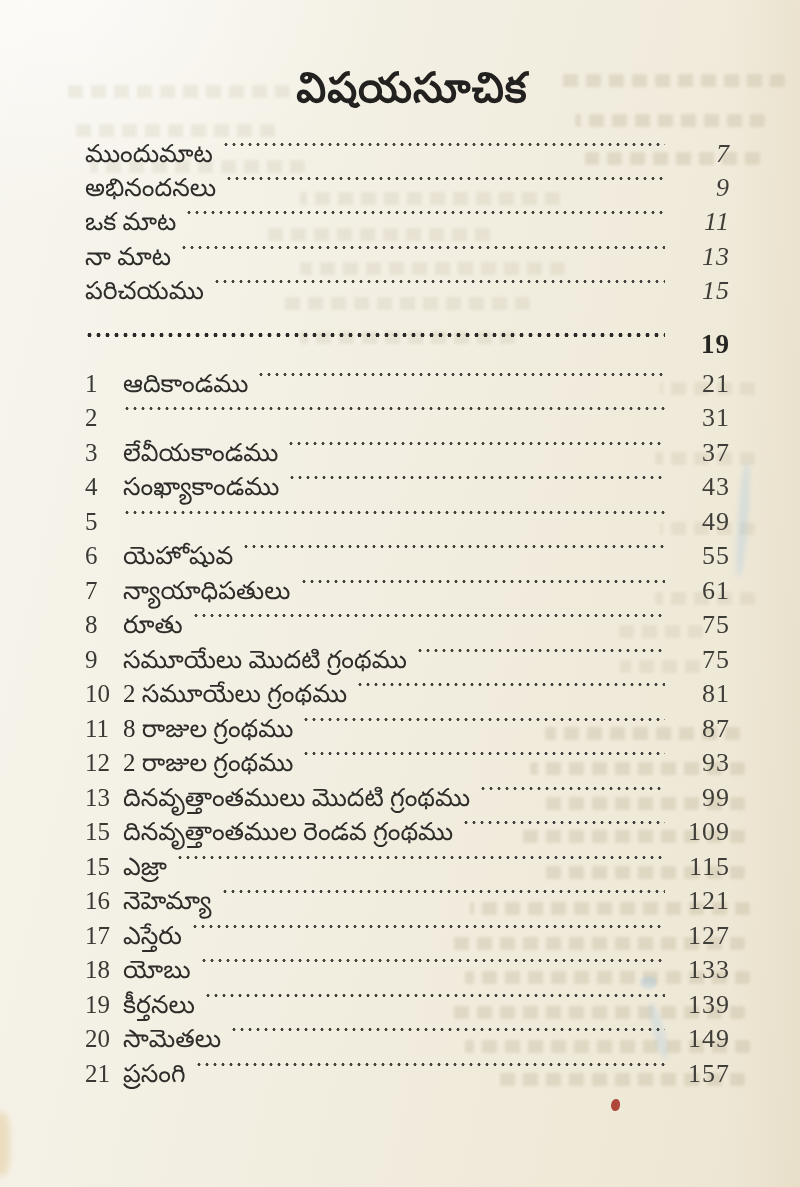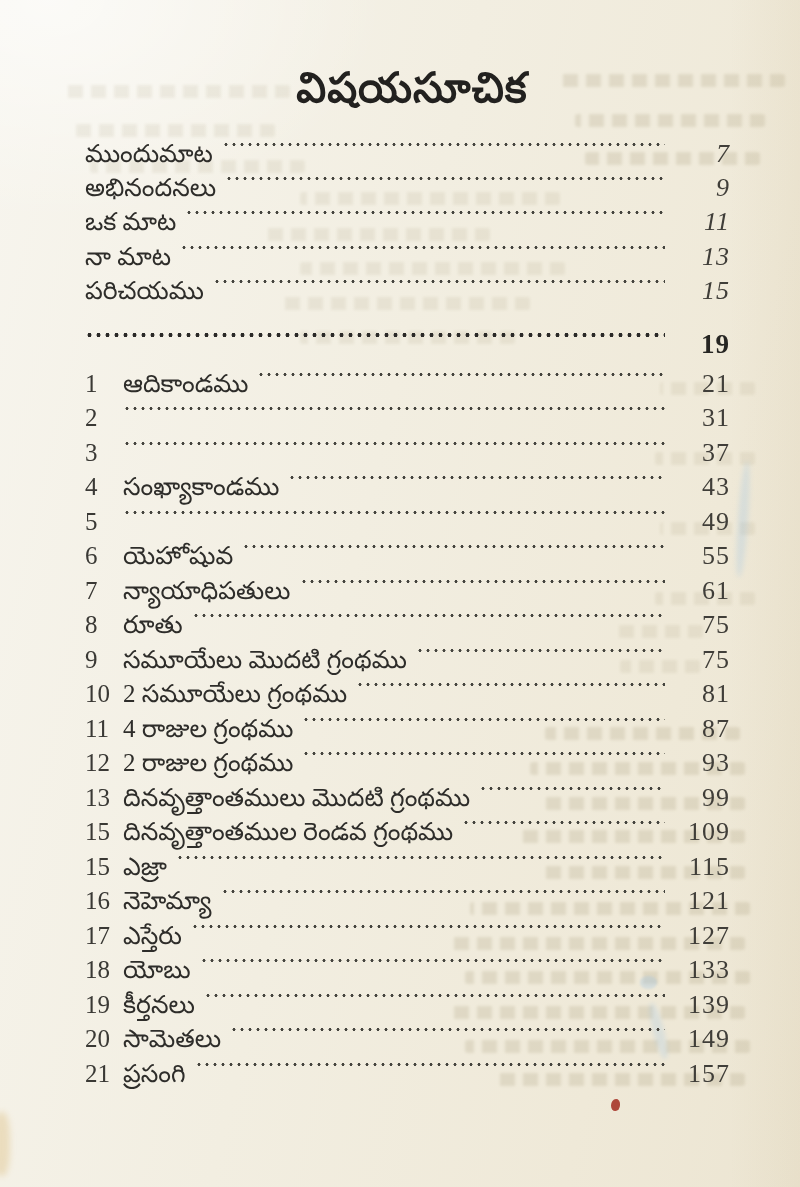--- a/index.html
+++ b/index.html
@@ -152,20 +152,21 @@
     <span class="leader"></span>
     <span class="pg">21</span>
   </div>
   <div class="row" style="top:404px">
     <span class="num">2</span>
     <span class="leader"></span>
     <span class="pg">31</span>
   </div>
   <div class="row" style="top:439px">
     <span class="num">3</span>
+    <span class="label">లేవీయకాండము</span>
     <span class="leader"></span>
     <span class="pg">37</span>
   </div>
   <div class="row" style="top:473px">
     <span class="num">4</span>
     <span class="label">సంఖ్యాకాండము</span>
     <span class="leader"></span>
     <span class="pg">43</span>
   </div>
   <div class="row" style="top:508px">
@@ -198,21 +199,21 @@
     <span class="pg">75</span>
   </div>
   <div class="row" style="top:680px">
     <span class="num">10</span>
     <span class="label">2 సమూయేలు గ్రంథము</span>
     <span class="leader"></span>
     <span class="pg">81</span>
   </div>
   <div class="row" style="top:715px">
     <span class="num">11</span>
-    <span class="label">4 రాజుల గ్రంథము</span>
+    <span class="label">8 రాజుల గ్రంథము</span>
     <span class="leader"></span>
     <span class="pg">87</span>
   </div>
   <div class="row" style="top:749px">
     <span class="num">12</span>
     <span class="label">2 రాజుల గ్రంథము</span>
     <span class="leader"></span>
     <span class="pg">93</span>
   </div>
   <div class="row" style="top:784px">

